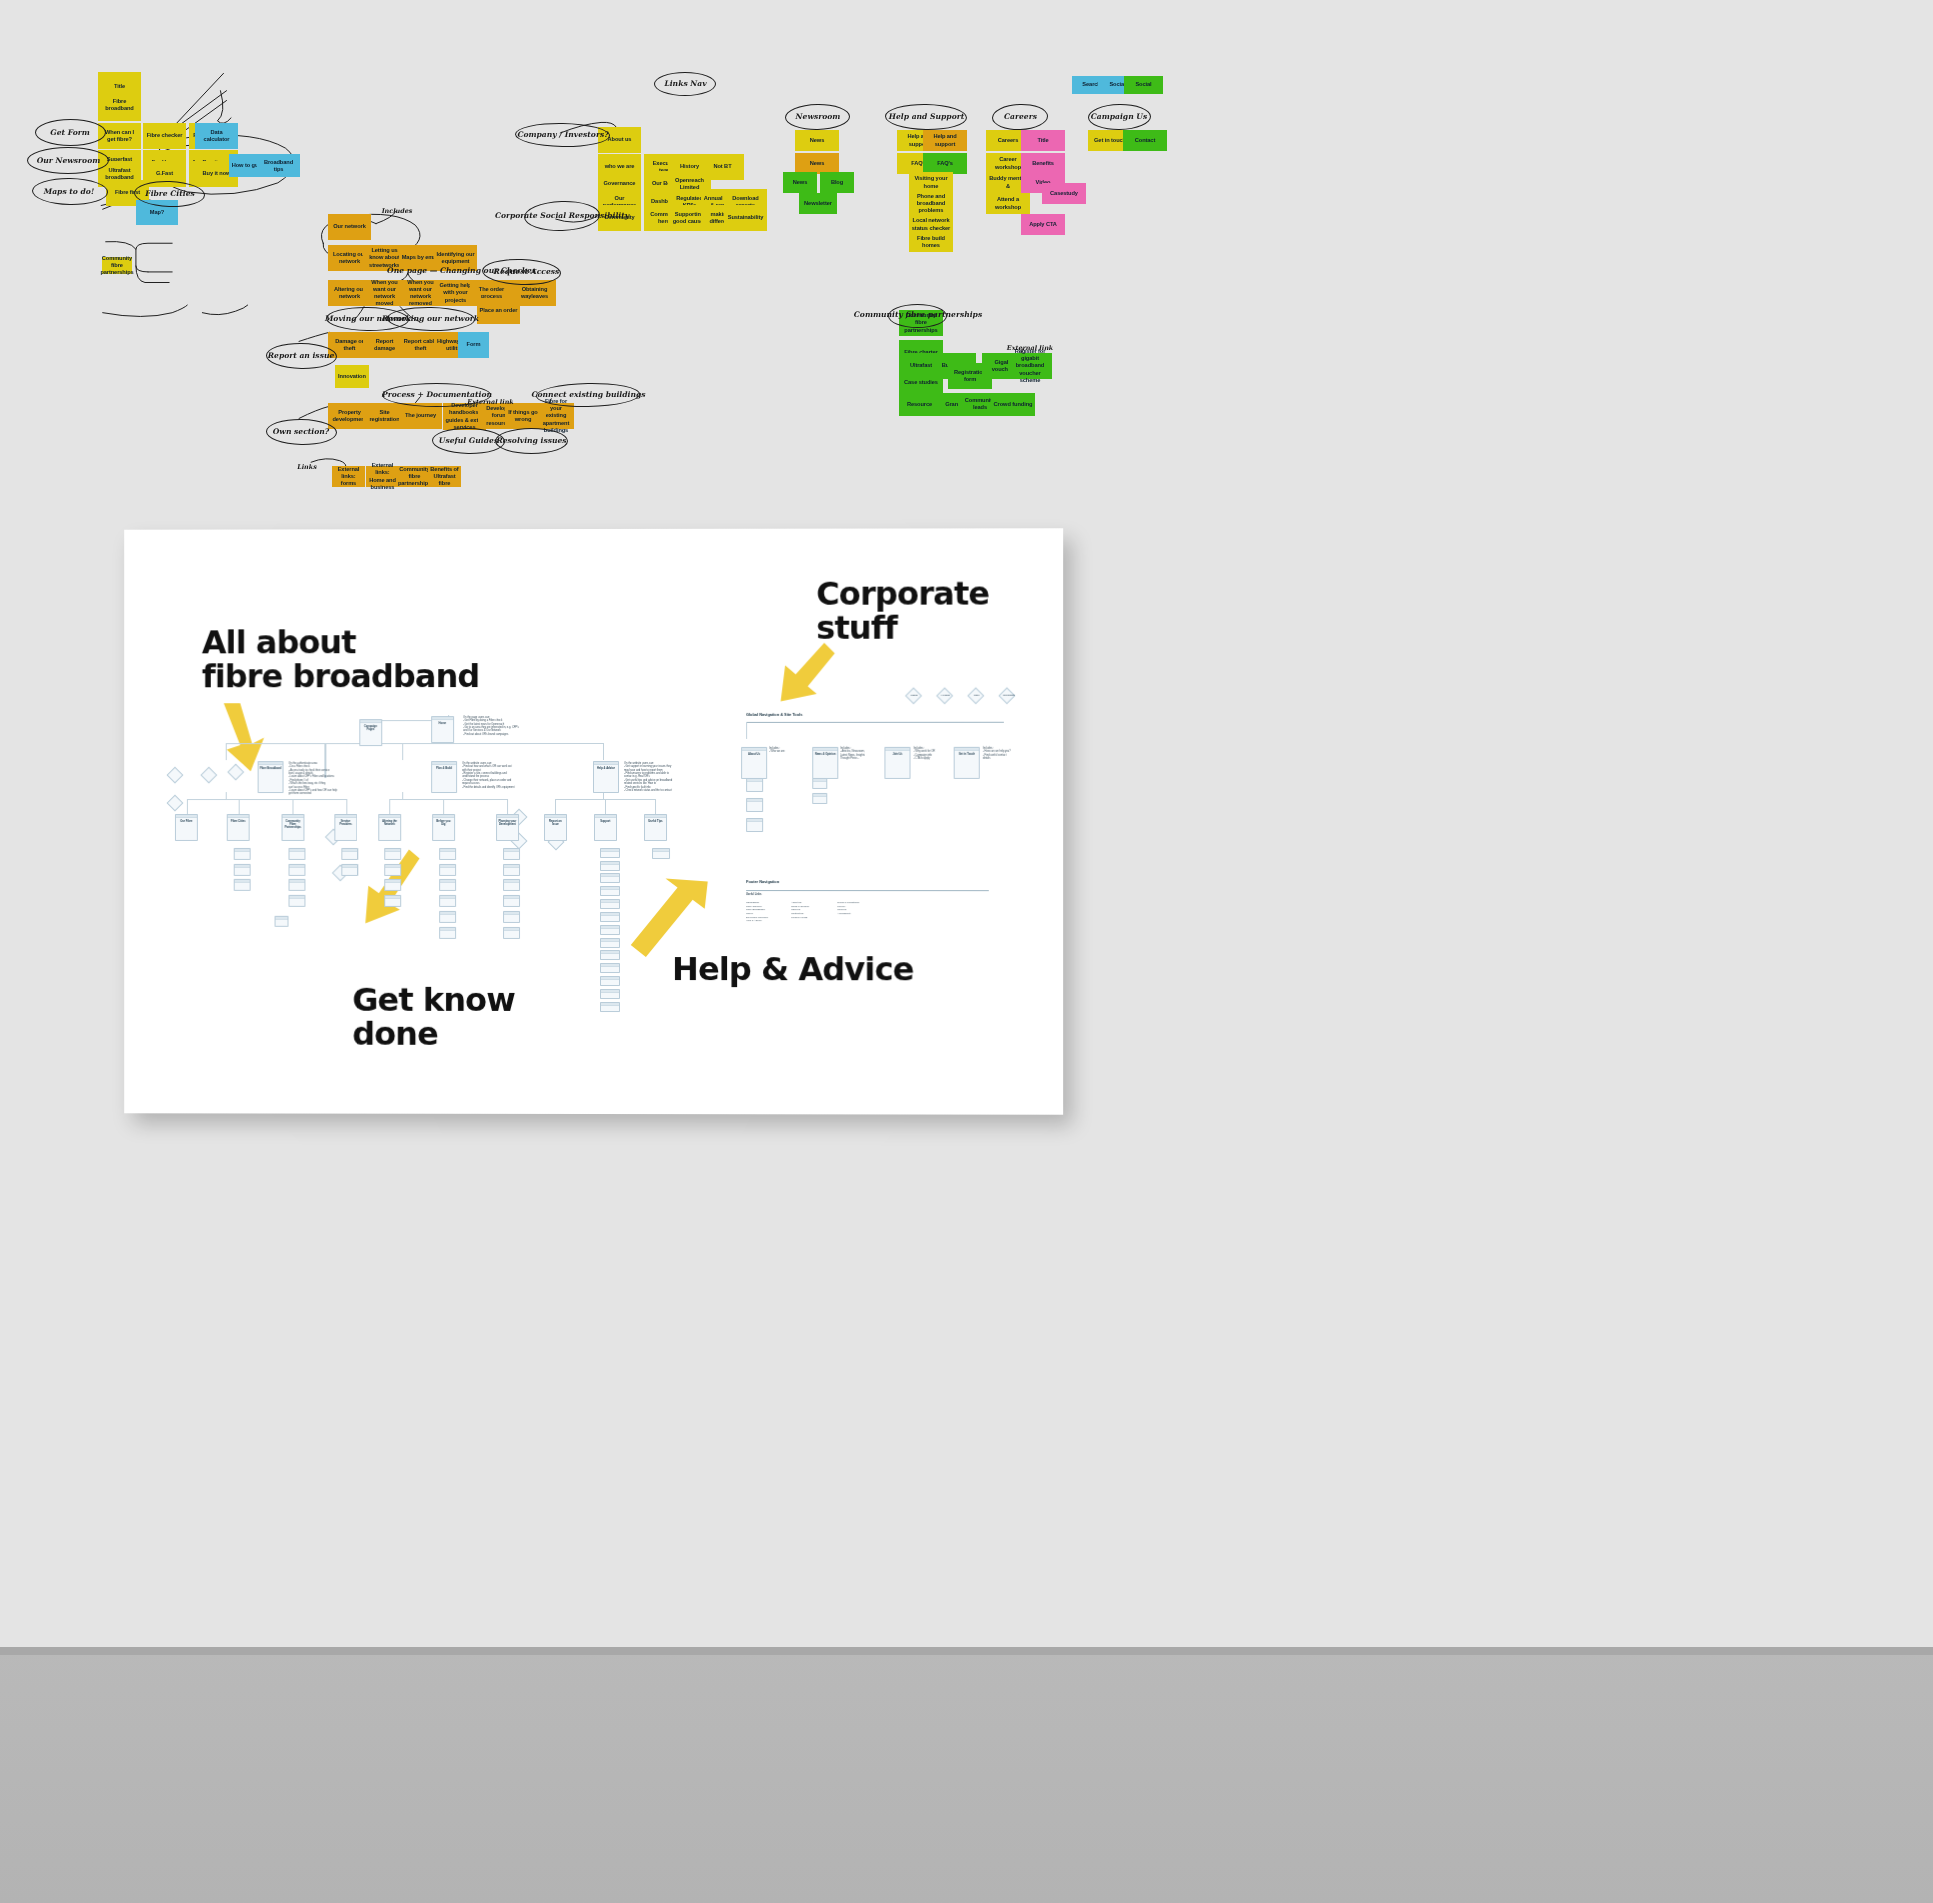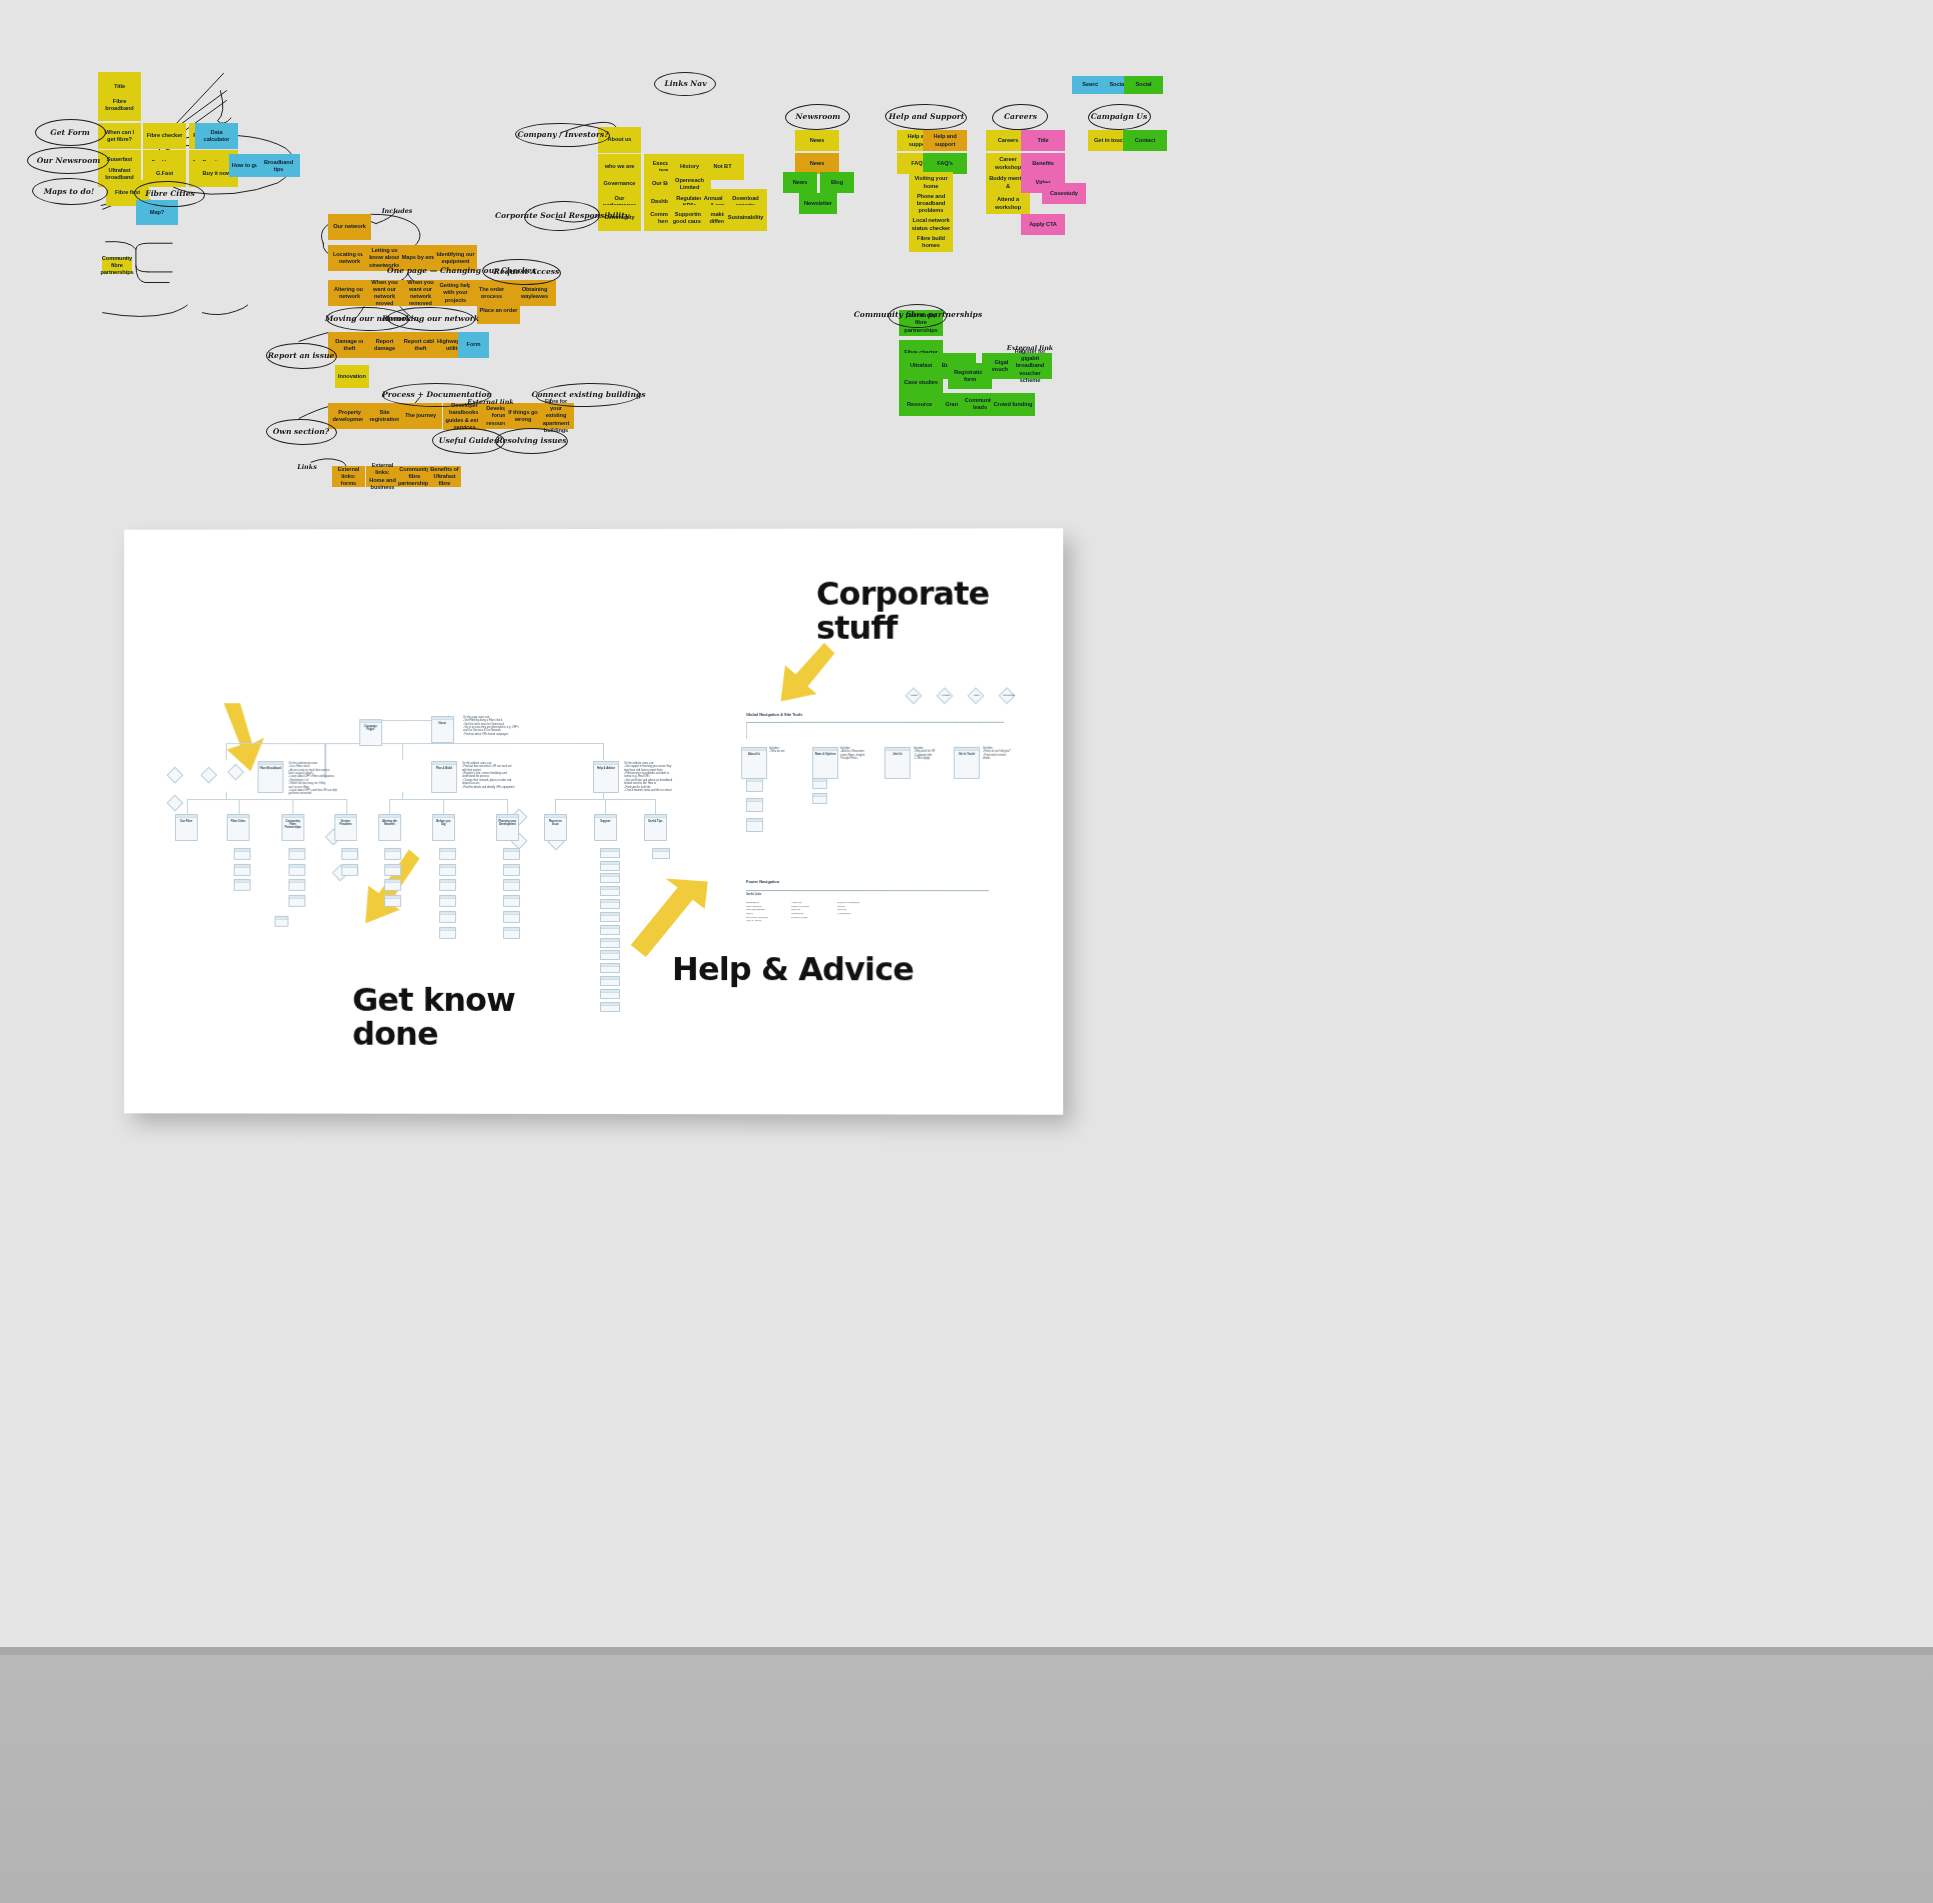--- a/index.html
+++ b/index.html
@@ -549,20 +549,22 @@
       <div class="ellipse" style="left: 1088px; top: 104px; width: 63px; height: 26px; transform: rotate(-1deg);"></div>
       <div class="hand small" style="left: 893px; top: 307px; width: 50px; height: 16.6px;">Community fibre partnerships</div>
       <div class="ellipse" style="left: 888px; top: 304px; width: 59px; height: 24px; transform: rotate(0deg);"></div>
       <div class="hand tiny" style="left: 1011px; top: 344px; width: 38px; height: 9px;">External link</div>
     </div>
 </div>
 
 <div id="poster">
   <div id="poster-inner">
 
+    <div class="callout" style="left:78px; top:97px;">All about
+fibre broadband</div>
     <div class="callout" style="left:693px; top:49px;">Corporate
 stuff</div>
     <div class="callout" style="left:229px; top:455px;">Get know
 done</div>
     <div class="callout" style="left:549px; top:424px;">Help &amp; Advice</div>
 
     <div class="arrow" style="left:94px; top:172px;">
       <svg width="60" height="72" viewBox="0 0 80 95">
         <path d="M8 2 L30 2 L46 56 L62 48 L44 93 L12 64 L30 58 Z" fill="#f0cc3c"></path>
       </svg>

